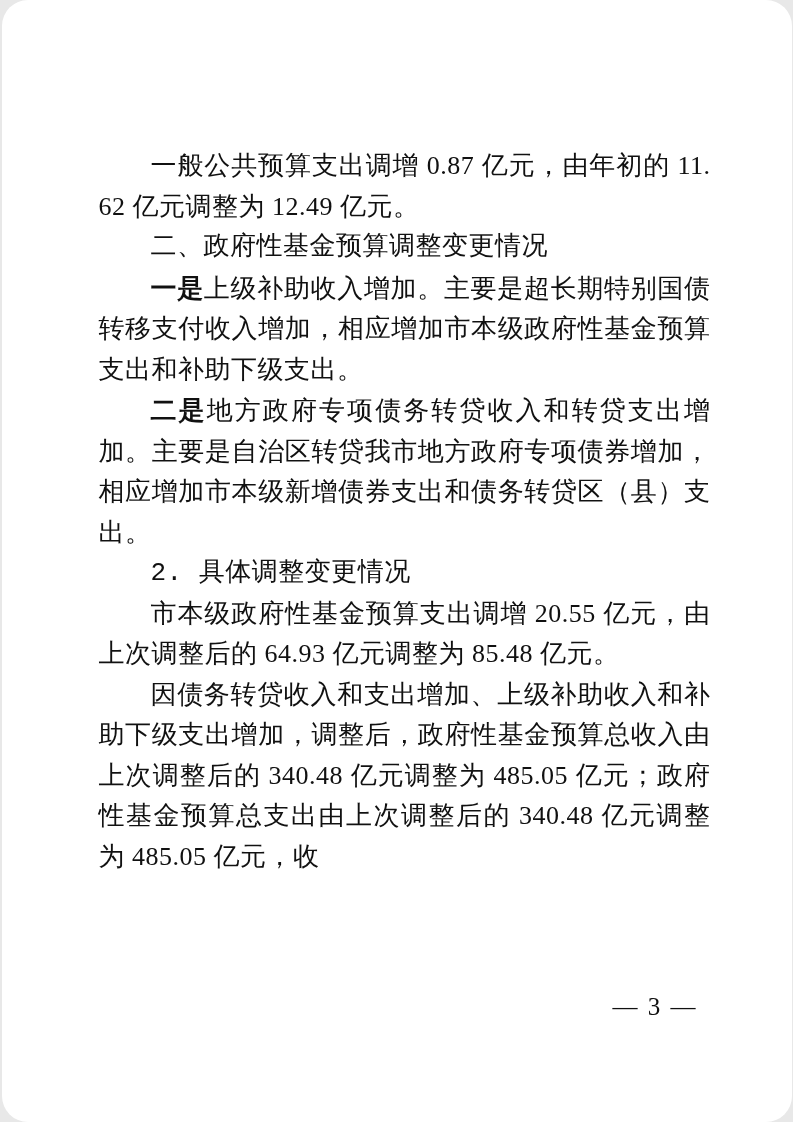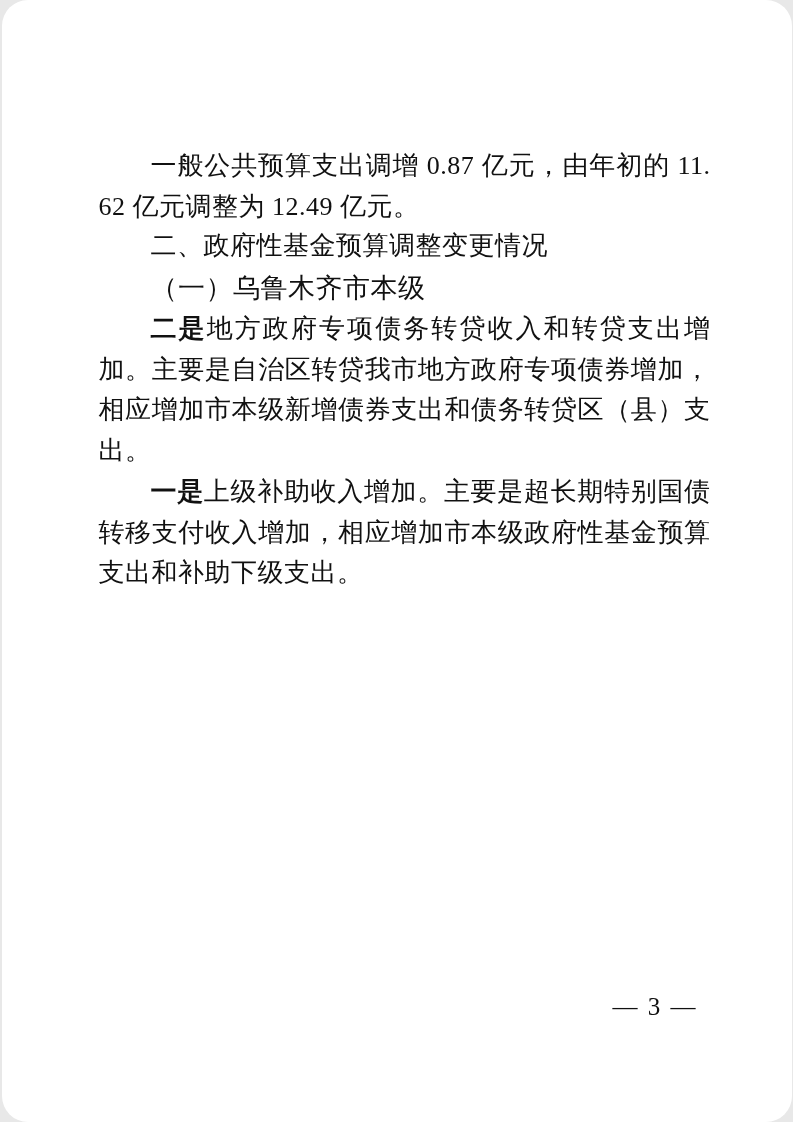--- a/index.html
+++ b/index.html
@@ -66,26 +66,28 @@
 <body>
 
 <div class="page">
   <div class="content">
 
     <p>一般公共预算支出调增 0.87 亿元，由年初的 11.62 亿元调整为 12.49 亿元。</p>
 
 
     <h2 class="heiti">二、政府性基金预算调整变更情况</h2>
 
-    <p class="kaiti">（一）乌鲁木齐市本级</p>
 
+
+    <p><span class="lead-bold">一是</span><span>上级补助收入增加。主要是超长期特别国债转移支付收入增加，相应增加市本级政府性基金预算支出和补助下级支出。</span></p>
 
     <p><span class="lead-bold">二是</span><span>地方政府专项债务转贷收入和转贷支出增加。主要是自治区转贷我市地方政府专项债券增加，相应增加市本级新增债券支出和债务转贷区（县）支出。</span></p>
 
-    <p><span class="lead-bold">一是</span><span>上级补助收入增加。主要是超长期特别国债转移支付收入增加，相应增加市本级政府性基金预算支出和补助下级支出。</span></p>
+    <h3 class="heiti">2. 具体调整变更情况</h3>
 
+    <p>市本级政府性基金预算支出调增 20.55 亿元，由上次调整后的 64.93 亿元调整为 85.48 亿元。</p>
 
-
+    <p>因债务转贷收入和支出增加、上级补助收入和补助下级支出增加，调整后，政府性基金预算总收入由上次调整后的 340.48 亿元调整为 485.05 亿元；政府性基金预算总支出由上次调整后的 340.48 亿元调整为 485.05 亿元，收</p>
 
   </div>
 
   <div class="footer">— 3 —</div>
 </div>
 
 </body></html>

